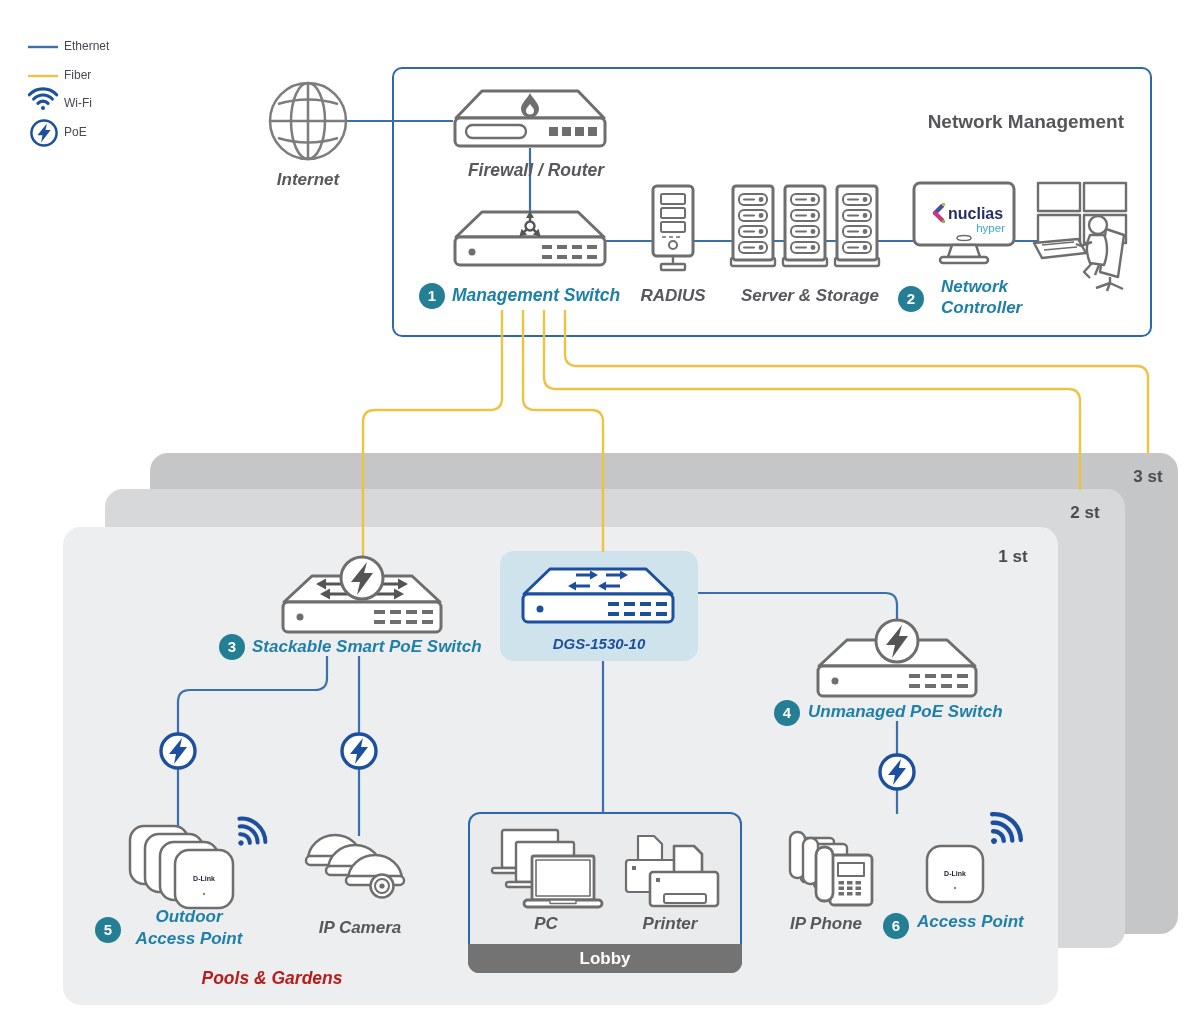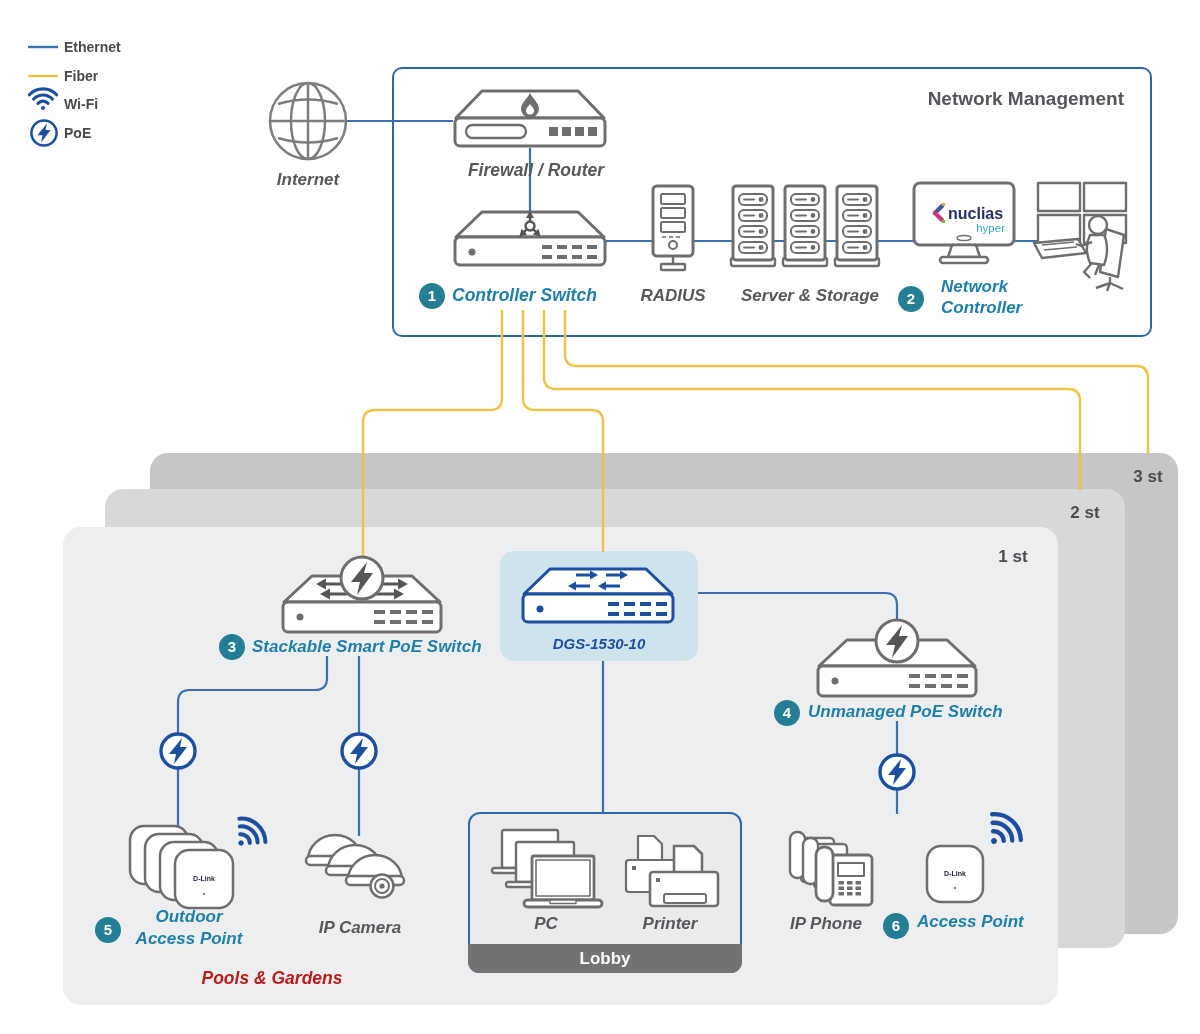--- a/index.html
+++ b/index.html
@@ -17,22 +17,22 @@
   .guest-box{left:758px;top:813px;width:278px;height:158px;}
   .room-bar{position:absolute;left:-2px;right:-2px;bottom:-2px;height:29px;background:#737373;
             border-radius:0 0 11px 11px;color:#fff;text-align:center;line-height:29px;
             font-weight:700;font-size:17px;}
   .scene{position:absolute;left:0;top:0;}
   .label{position:absolute;font-weight:700;font-size:17px;color:#57585a;white-space:nowrap;font-style:italic;}
   .cx{transform:translateX(-50%);}
   .teal{color:#1e7fa8;}
   .navy{color:#1d4f9f;}
   .graylt{color:#b91c1c;}
-  .legend-text{position:absolute;left:64px;font-weight:700;font-size:14px;color:#48494c;}
-  .title{position:absolute;font-weight:700;font-size:19px;color:#54565a;transform:translateX(-100%);white-space:nowrap;}
+  .legend-text{position:absolute;left:64px;font-weight:400;font-size:12px;color:#48494c;}
+  .title{position:absolute;font-weight:700;font-size:19px;color:#54565a;transform:translateX(-100%);white-space:nowrap;margin-top:23px;}
   .floor-label{position:absolute;font-weight:700;font-size:17px;color:#4b4c4e;transform:translateX(-50%);}
   .badge{position:absolute;width:26px;height:26px;border-radius:50%;background:#247e94;color:#fff;
          font-weight:700;font-size:15px;line-height:26px;text-align:center;transform:translate(-50%,-50%);}
   .two-line{line-height:22px;text-align:center;}
   .ctrl-label{line-height:21px;text-align:left;}
 </style>
 </head>
 <body>
 
 <div class="canvas">
@@ -397,21 +397,21 @@
   <div class="legend-text" style="top:39px">Ethernet</div>
   <div class="legend-text" style="top:68px">Fiber</div>
   <div class="legend-text" style="top:96px">Wi-Fi</div>
   <div class="legend-text" style="top:125px">PoE</div>
 
   <div class="label cx" style="left:308px;top:170px">Internet</div>
   <div class="title" style="left:1124px;top:88px">Network Management</div>
   <div class="label cx" style="left:536px;top:160px;font-size:17.5px">Firewall / Router</div>
 
   <div class="badge" style="left:432px;top:296px">1</div>
-  <div class="label teal" style="left:452px;top:285px;font-size:17.5px">Controller Switch</div>
+  <div class="label teal" style="left:452px;top:285px;font-size:17.5px">Management Switch</div>
   <div class="label cx" style="left:673px;top:286px">RADIUS</div>
   <div class="label cx" style="left:810px;top:286px">Server &amp; Storage</div>
   <div class="badge" style="left:911px;top:299px">2</div>
   <div class="label teal ctrl-label" style="left:941px;top:276px">
     <div>Network</div>
     <div>Controller</div>
   </div>
 
   <div class="floor-label" style="left:1148px;top:467px">3 st</div>
   <div class="floor-label" style="left:1085px;top:503px">2 st</div>

